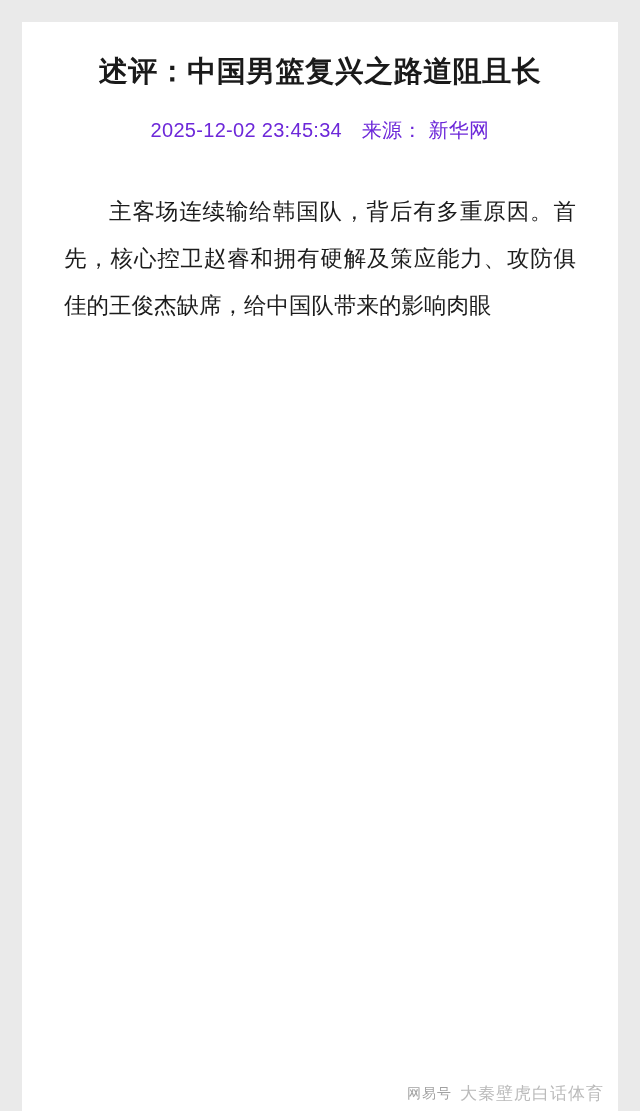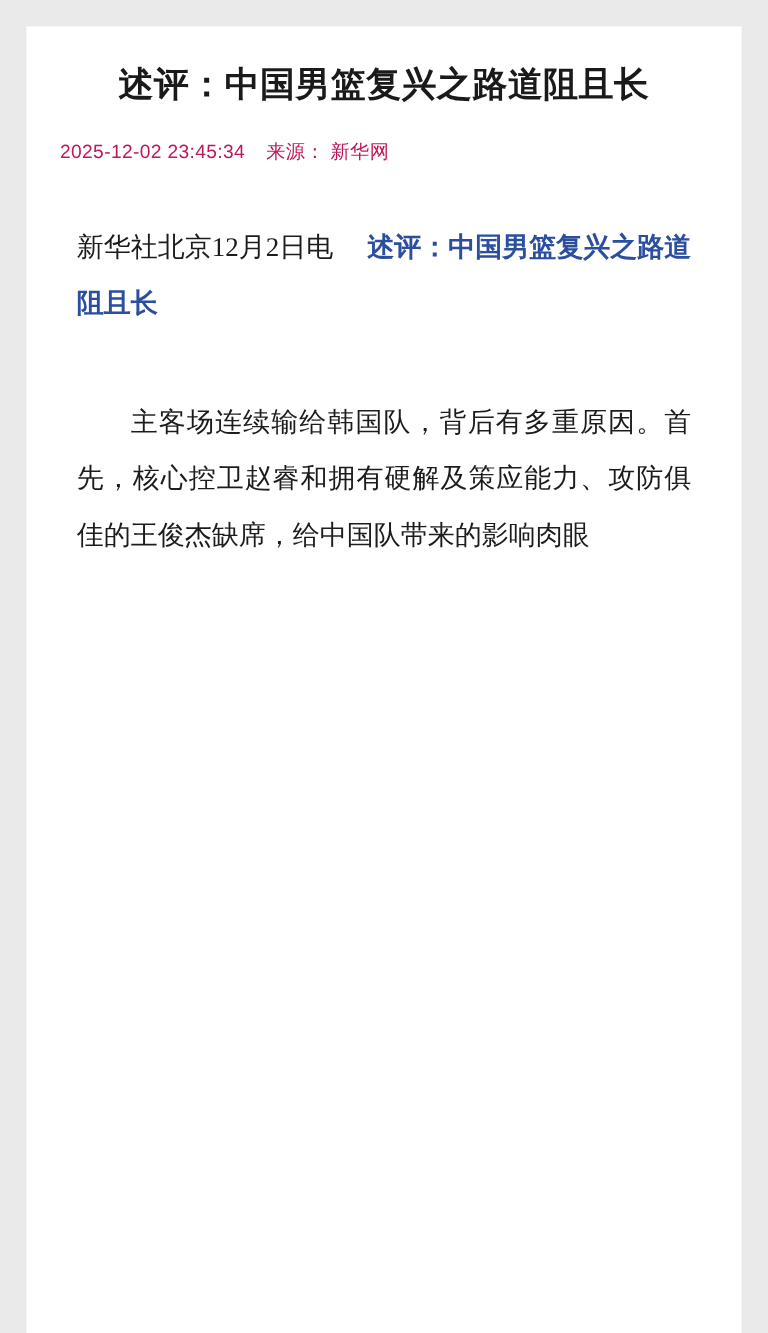--- a/index.html
+++ b/index.html
@@ -34,23 +34,23 @@
     font-family: "Liberation Sans", sans-serif;
     font-size: 29px;
     font-weight: bold;
     color: #1a1a1a;
     text-align: center;
     line-height: 1.35;
     letter-spacing: 0.5px;
     margin: 18px 0 0 0;
   }
   .meta-line {
-    text-align: left;
-    color: #be185d;
-    font-size: 16px;
+    text-align: center;
+    color: #6d28d9;
+    font-size: 20px;
     margin-top: 26px;
     letter-spacing: 0.3px;
   }
   .meta-line .sep {
     display: inline-block;
     width: 8px;
   }
   .body-area {
     margin-top: 44px;
     padding: 0 14px;
@@ -112,27 +112,26 @@
 
     <div class="meta-line">
       <span>2025-12-02 23:45:34</span>
       <span class="sep"></span>
       <span>来源：</span>
       <span>新华网</span>
     </div>
 
     <div class="body-area">
 
-      <p class="para lead">
-        <span class="lead-head">新华社北京12月2日电</span>
-        <span>&nbsp;&nbsp;&nbsp;</span>
-        <span class="lead-title">述评：中国男篮复兴之路道阻且长</span>
-      </p>
 
 
 
       <p class="para">主客场连续输给韩国队，背后有多重原因。首先，核心控卫赵睿和拥有硬解及策应能力、攻防俱佳的王俊杰缺席，给中国队带来的影响肉眼</p>
 
     </div>
 
+    <div class="watermark">
+      <span class="wm-logo">网易号</span>
+      <span class="wm-name">大秦壁虎白话体育</span>
+    </div>
 
   </div>
 </div>
 
 </body></html>

